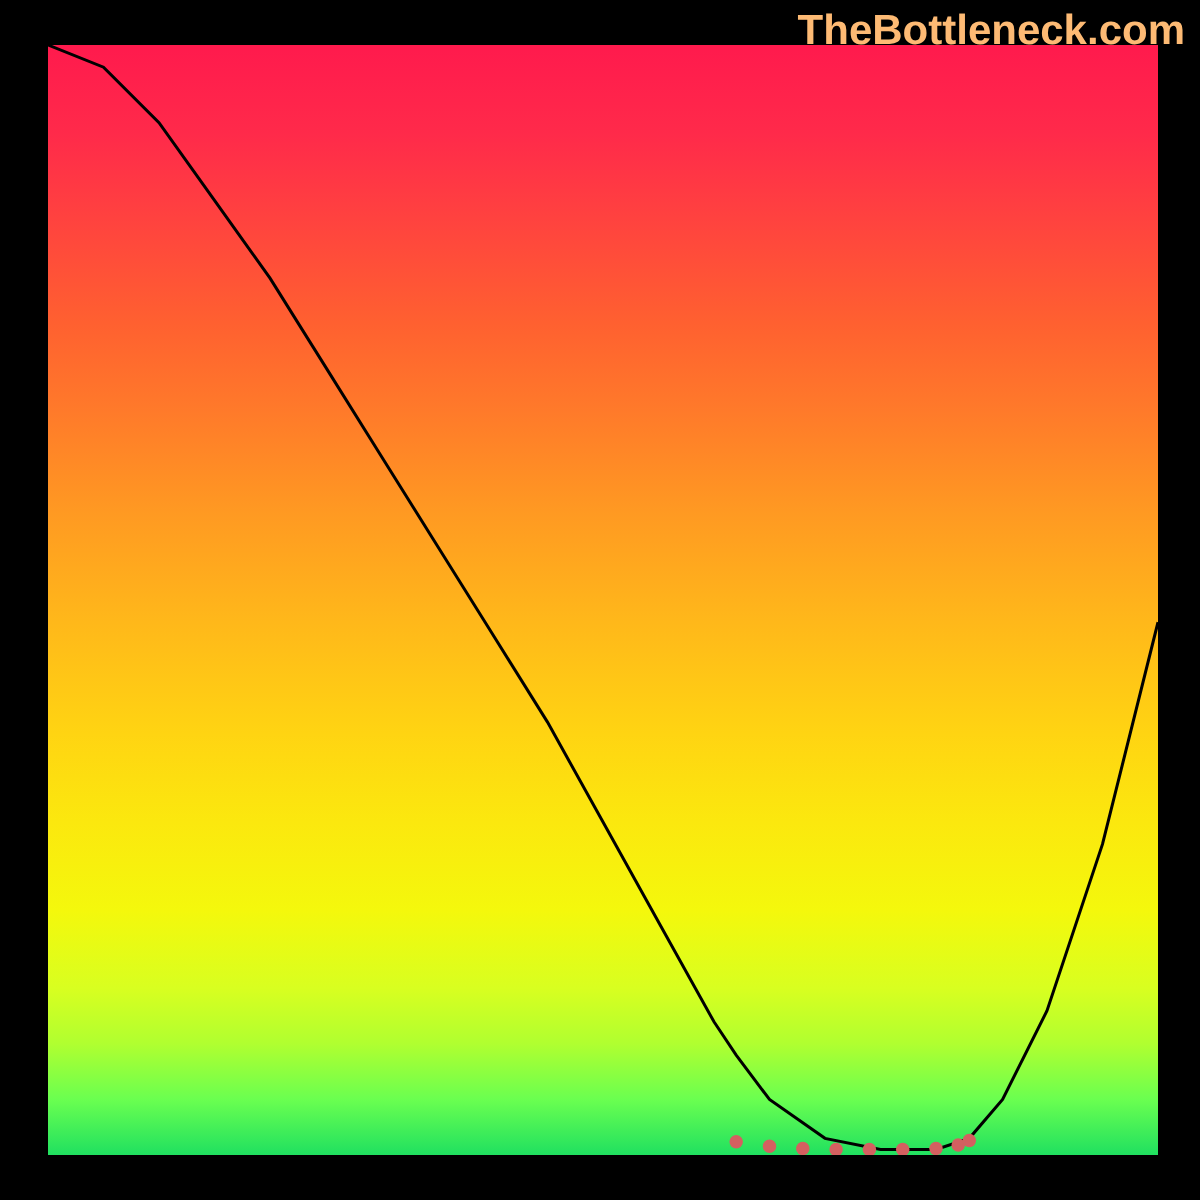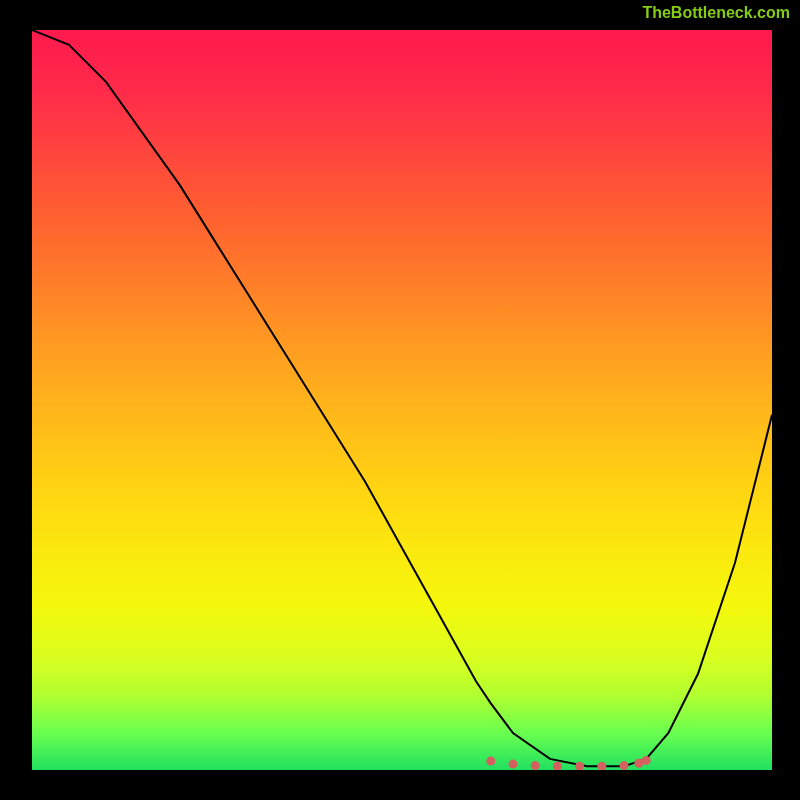--- a/index.html
+++ b/index.html
@@ -2,23 +2,23 @@
 <html><head>
 <meta charset="utf-8">
 <style>
   * { margin: 0; padding: 0; box-sizing: border-box; }
   html, body { width: 800px; height: 800px; background: #000; overflow: hidden; }
   .container { position: relative; width: 800px; height: 800px; }
   .watermark {
     position: absolute;
     top: 4px;
     right: 10px;
-    color: #84cc16;
+    color: #fdba74;
     font-family: Arial, sans-serif;
-    font-size: 16px;
+    font-size: 28px;
     font-weight: bold;
     z-index: 10;
   }
   .plot-area {
     position: absolute;
     left: 32px;
     top: 30px;
     width: 740px;
     height: 740px;
   }

